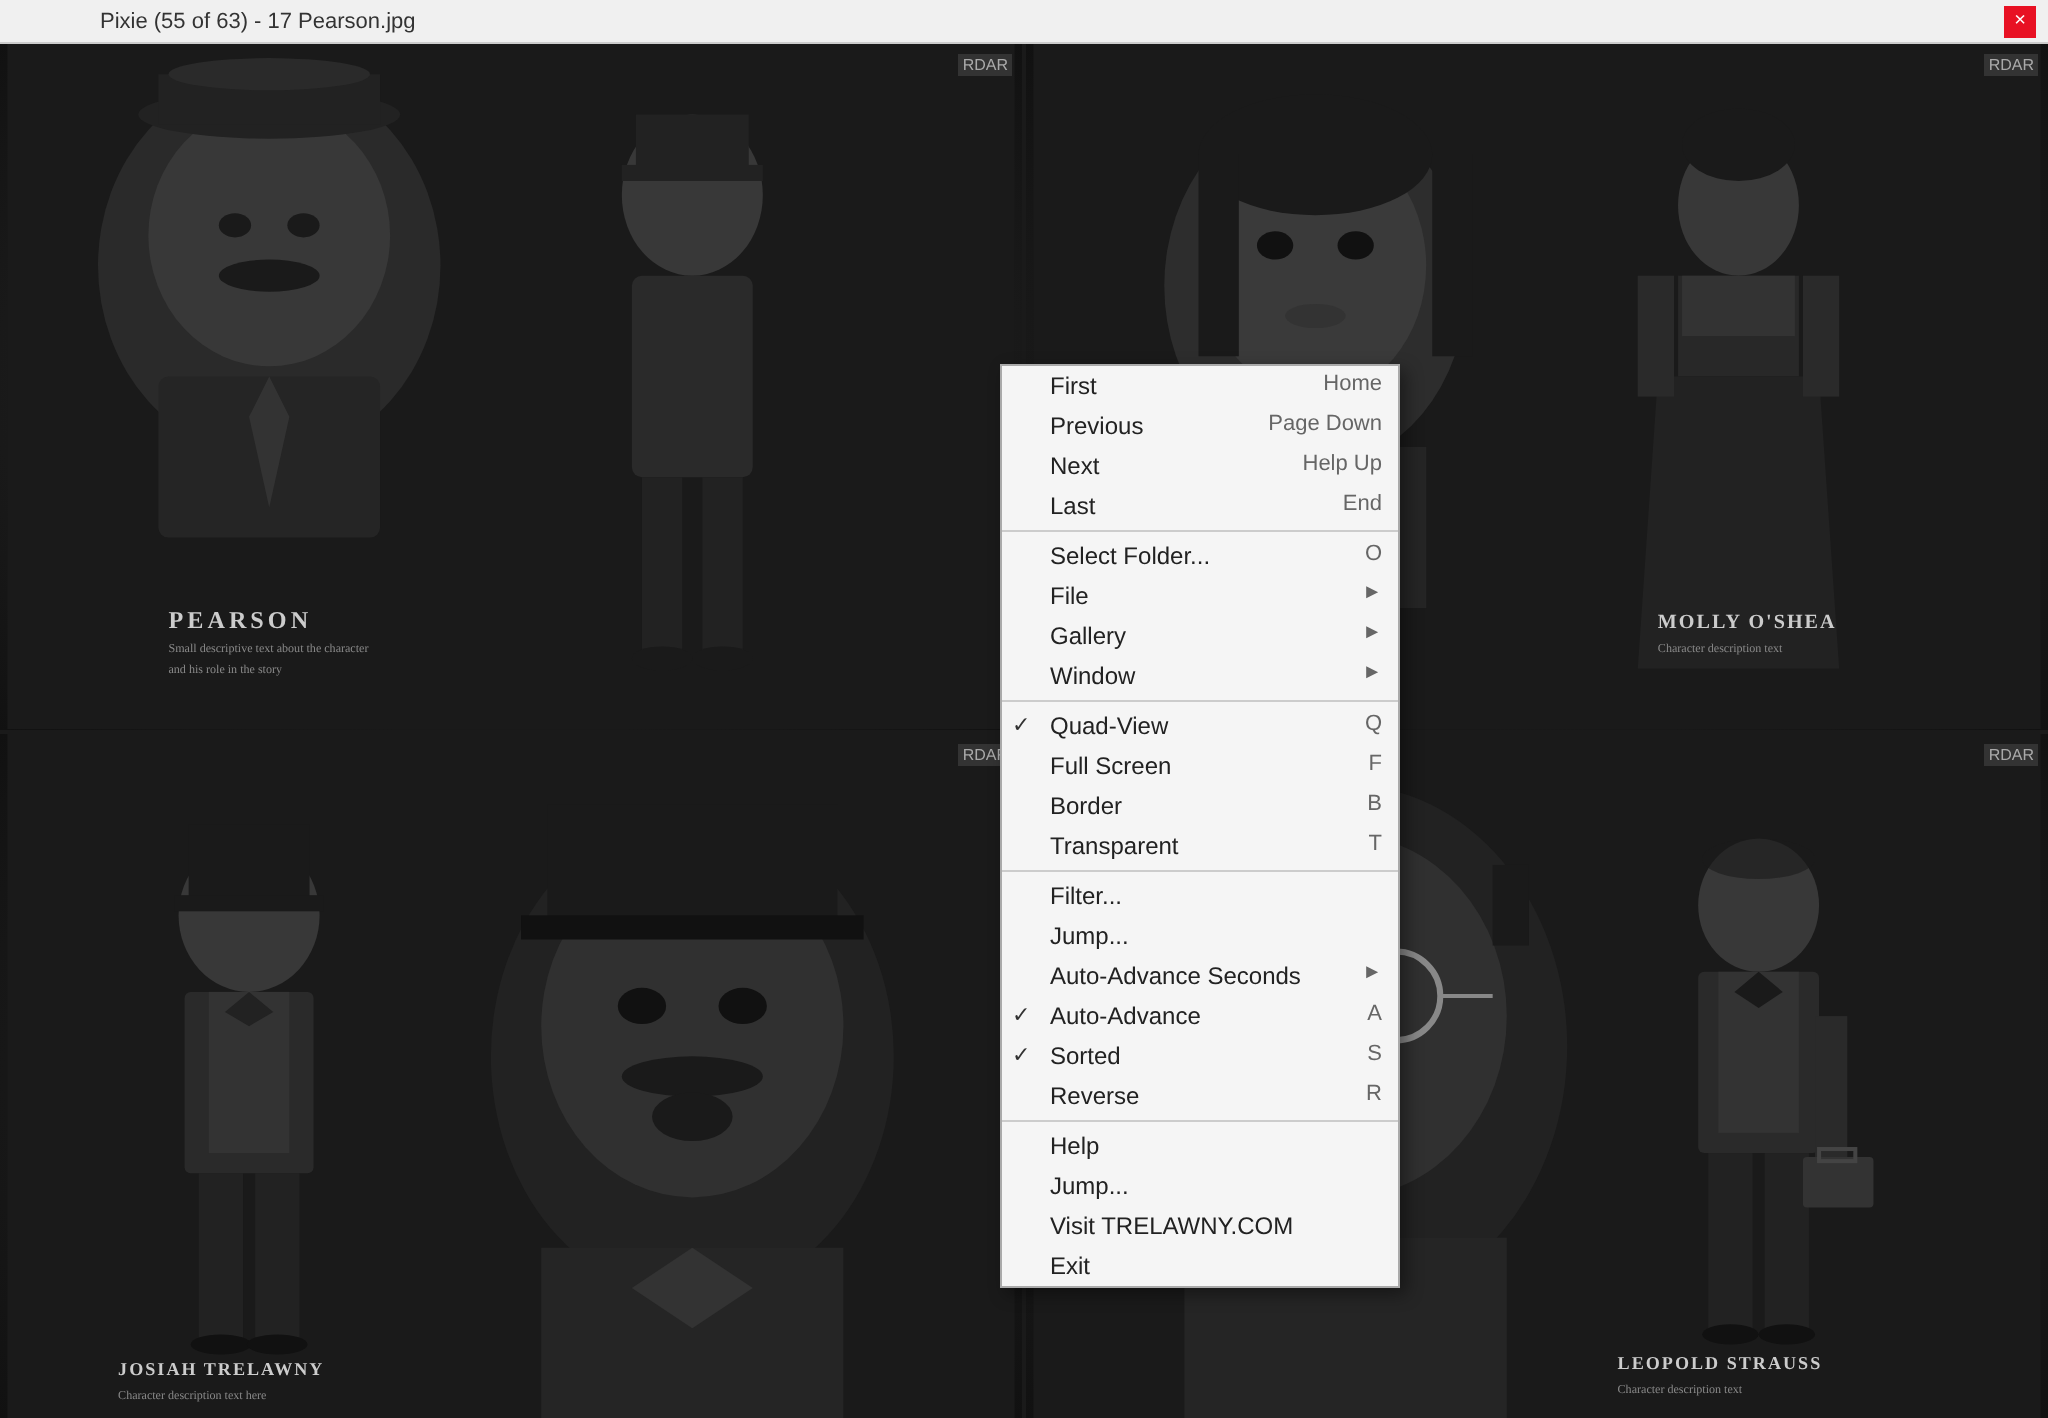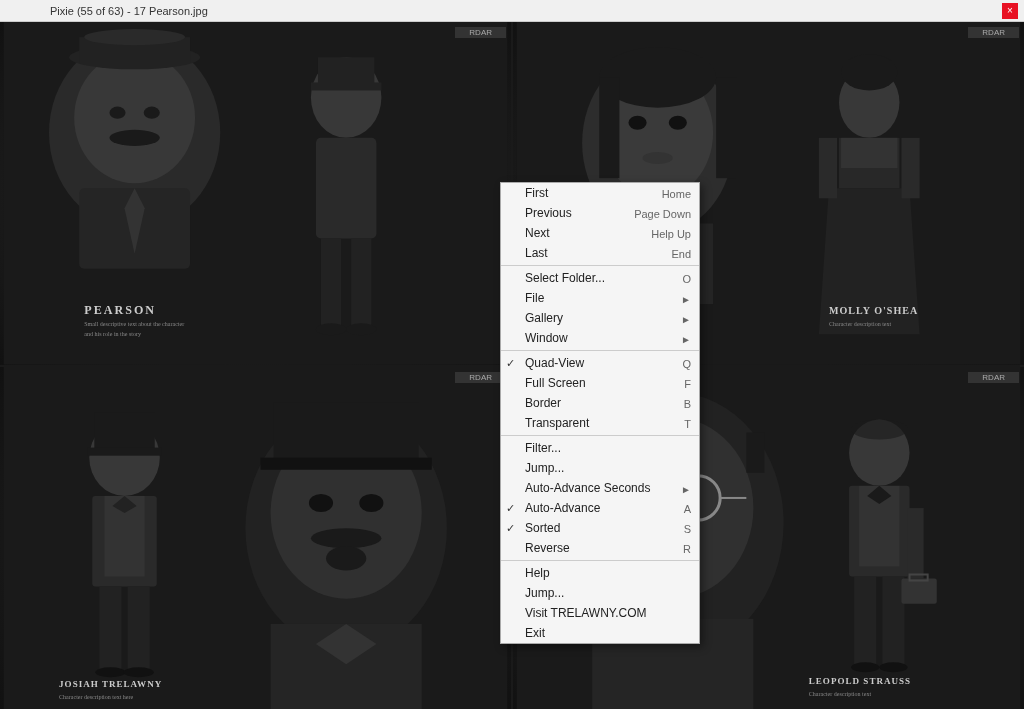--- a/index.html
+++ b/index.html
@@ -100,21 +100,21 @@
       background: #f5f5f5;
       border: 1px solid #aaa;
       box-shadow: 3px 3px 8px rgba(0,0,0,0.4);
       z-index: 200;
       font-size: 12px;
       color: #222;
     }
 
     .menu-item {
       display: flex;
-      align-items: flex-end;
+      align-items: flex-start;
       padding: 3px 8px 3px 24px;
       cursor: pointer;
       position: relative;
       min-height: 20px;
       justify-content: space-between;
     }
     .menu-item .check {
       position: absolute;
       left: 5px;
       color: #333;
@@ -163,21 +163,21 @@
     }
 
     
     .stamp {
       position: absolute;
       top: 5px;
       right: 5px;
       background: #333;
       color: #aaa;
       font-size: 8px;
-      padding: 1px 14px;
+      padding: 1px 2px;
       font-family: Arial;
     }
   </style>
 </head>
 <body>
 
 <div class="titlebar">
   <span class="titlebar-title">Pixie (55 of 63) - 17 Pearson.jpg</span>
   <button class="titlebar-close">×</button>
 </div>

